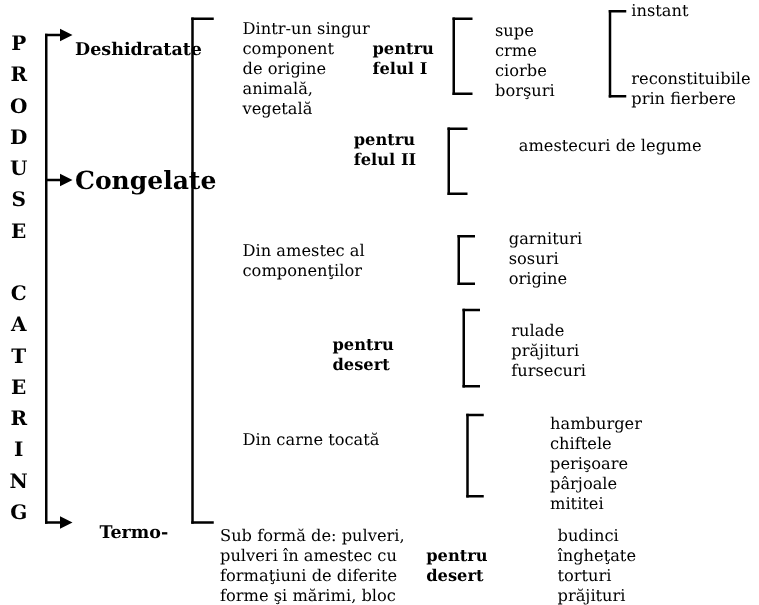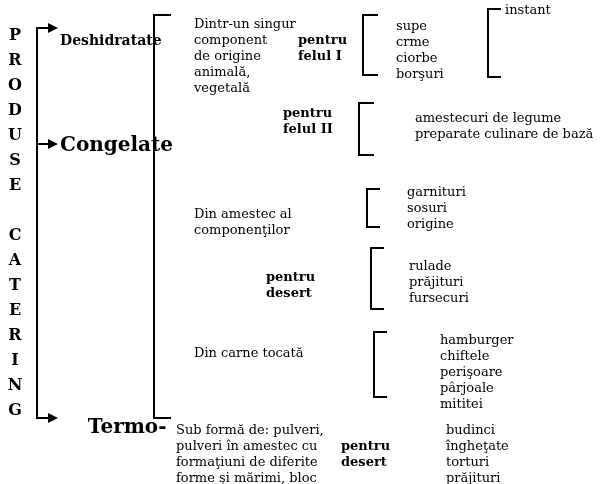--- a/index.html
+++ b/index.html
@@ -92,45 +92,46 @@
   <div class="hline" style="left:36px; top:143px; width:14px;"></div>
   <div class="arrow" style="left:48px; top:139px;"></div>
 
   <div class="hline" style="left:36px; top:417px; width:14px;"></div>
   <div class="arrow" style="left:48px; top:413px;"></div>
 
   <div class="txt bold" style="left:60px; top:32px; font-size:14px;">Deshidratate</div>
 
   <div class="txt bold" style="left:60px; top:136px; font-size:20px;">Congelate</div>
 
-  <div class="txt bold" style="left:60px; top:402px; font-size:20px;">
+  <div class="txt bold" style="left:60px; top:402px; font-size:14px;">
     <span>Termo-</span><br>
   </div>
 
   <div class="bracket" style="left:153px; top:14px; width:18px; height:405px;"></div>
 
   <div class="txt" style="left:194px; top:16px;"><span>Dintr-un singur</span><br><span>component</span><br><span>de origine</span><br><span>animală,</span><br><span>vegetală</span></div>
 
   <div class="txt bold" style="left:298px; top:32px;"><span>pentru</span><br><span>felul I</span></div>
 
   <div class="bracket" style="left:362px; top:14px; width:16px; height:62px;"></div>
 
   <div class="txt" style="left:396px; top:18px;"><span>supe</span><br><span>crme</span><br><span>ciorbe</span><br><span>borşuri</span></div>
 
   <div class="bracket" style="left:487px; top:8px; width:14px; height:70px;"></div>
 
   <div class="txt" style="left:505px; top:2px;">instant</div>
+  <div class="txt" style="left:505px; top:56px;"><span>reconstituibile</span><br><span>prin fierbere</span></div>
 
   <div class="txt bold" style="left:283px; top:105px;"><span>pentru</span><br><span>felul II</span></div>
 
   <div class="bracket" style="left:358px; top:102px; width:16px; height:54px;"></div>
 
-  <div class="txt" style="left:415px; top:110px;"><span>amestecuri de legume</span><br><span>preparate culinare de bază</span></div>
+  <div class="txt" style="left:415px; top:110px;"><span>amestecuri de legume</span><br></div>
 
-  <div class="txt" style="left:194px; top:194px;margin-top:12px;"><span>Din amestec al</span><br><span>componenţilor</span></div>
+  <div class="txt" style="left:194px; top:194px;"><span>Din amestec al</span><br><span>componenţilor</span></div>
 
   <div class="bracket" style="left:366px; top:188px; width:14px; height:40px;"></div>
 
   <div class="txt" style="left:407px; top:184px;"><span>garnituri</span><br><span>sosuri</span><br><span>origine</span></div>
 
   <div class="txt bold" style="left:266px; top:269px;"><span>pentru</span><br><span>desert</span></div>
 
   <div class="bracket" style="left:370px; top:247px; width:14px; height:63px;"></div>
 
   <div class="txt" style="left:409px; top:258px;"><span>rulade</span><br><span>prăjituri</span><br><span>fursecuri</span></div>

